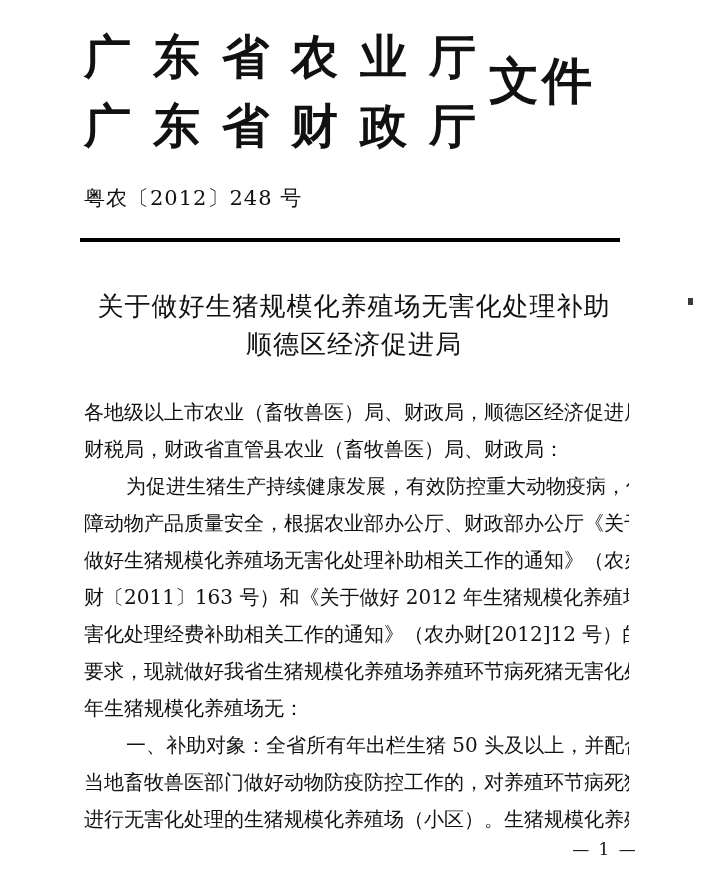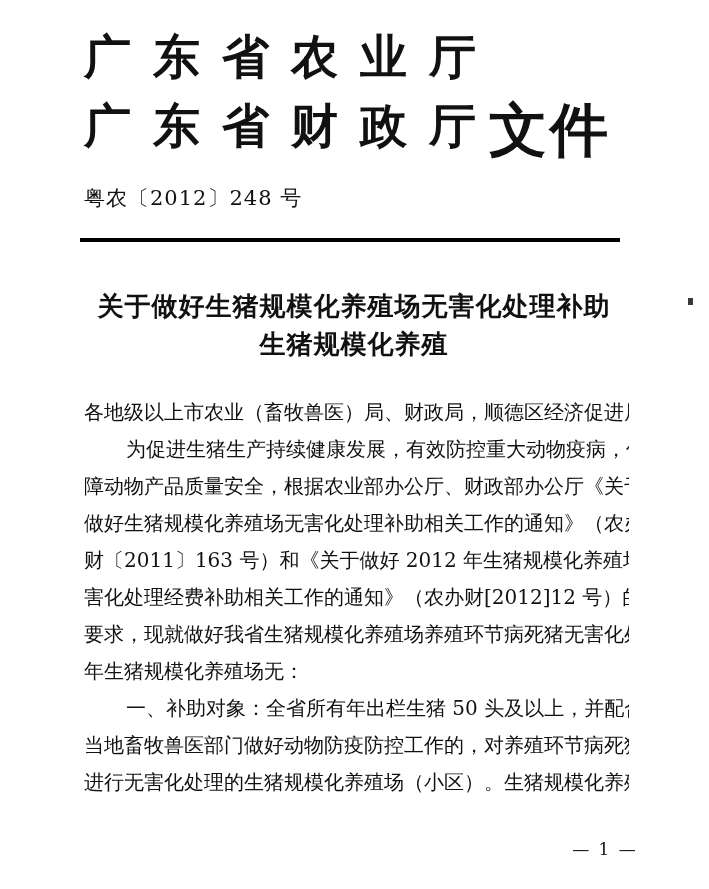--- a/index.html
+++ b/index.html
@@ -30,25 +30,24 @@
     font-size: 47px;
     font-weight: bold;
     height: 69px;
     line-height: 69px;
     white-space: nowrap;
   }
   .doc-type {
     position: absolute;
     left: 489px;
     top: 50px;
-    font-size: 58px;
+    font-size: 50px;
     font-weight: bold;
     letter-spacing: 3px;
     line-height: 1.25;
-    margin-top: 44px;
   }
   .doc-number {
     position: absolute;
     left: 84px;
     top: 184px;
     width: 544px;
     text-align: left;
     font-size: 21px;
     letter-spacing: 1px;
   }
@@ -61,21 +60,21 @@
     background: #000000;
   }
 
   
   .title-block {
     position: absolute;
     left: 62px;
     top: 287px;
     width: 584px;
     text-align: center;
-    font-weight: bold;
+    font-weight: normal;
     font-size: 26px;
     line-height: 38px;
     letter-spacing: 1px;
   }
 
   
   .body-block {
     position: absolute;
     left: 84px;
     top: 394px;
@@ -143,25 +142,26 @@
   </div>
 
   <div class="doc-type">文件</div>
 
   <div class="doc-number">粤农〔2012〕248 号</div>
 
   <div class="rule"></div>
 
   <div class="title-block">
     <div>关于做好生猪规模化养殖场无害化处理补助</div>
-    <div>生猪规模化养殖</div>
+    <div>顺德区经济促进局</div>
   </div>
 
   <div class="body-block">
     <div class="body-line">各地级以上市农业（畜牧兽医）局、财政局，顺德区经济促进局、</div>
+    <div class="body-line para-end">财税局，财政省直管县农业（畜牧兽医）局、财政局：</div>
     <div class="body-line indent">为促进生猪生产持续健康发展，有效防控重大动物疫病，保</div>
     <div class="body-line">障动物产品质量安全，根据农业部办公厅、财政部办公厅《关于</div>
     <div class="body-line">做好生猪规模化养殖场无害化处理补助相关工作的通知》（农办</div>
     <div class="body-line">财〔2011〕163 号）和《关于做好 2012 年生猪规模化养殖场无</div>
     <div class="body-line">害化处理经费补助相关工作的通知》（农办财[2012]12 号）的</div>
     <div class="body-line">要求，现就做好我省生猪规模化养殖场养殖环节病死猪无害化处</div>
     <div class="body-line para-end">年生猪规模化养殖场无：</div>
     <div class="body-line indent">一、补助对象：全省所有年出栏生猪 50 头及以上，并配合</div>
     <div class="body-line">当地畜牧兽医部门做好动物防疫防控工作的，对养殖环节病死猪</div>
     <div class="body-line">进行无害化处理的生猪规模化养殖场（小区）。生猪规模化养殖</div>

